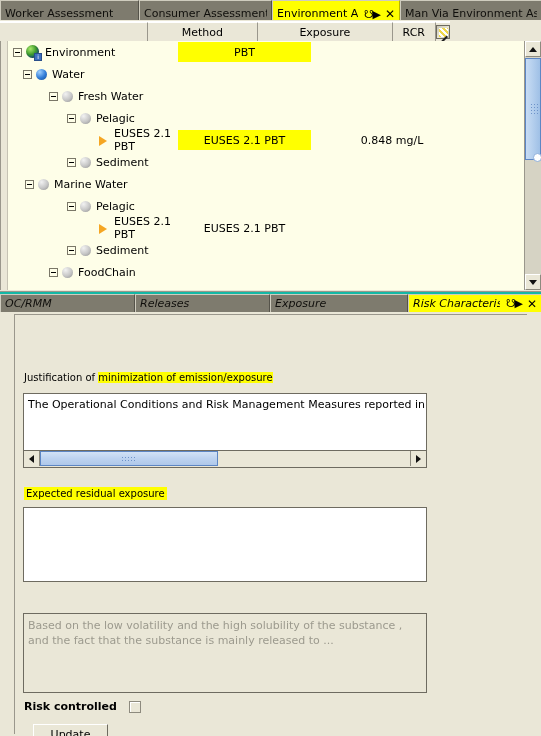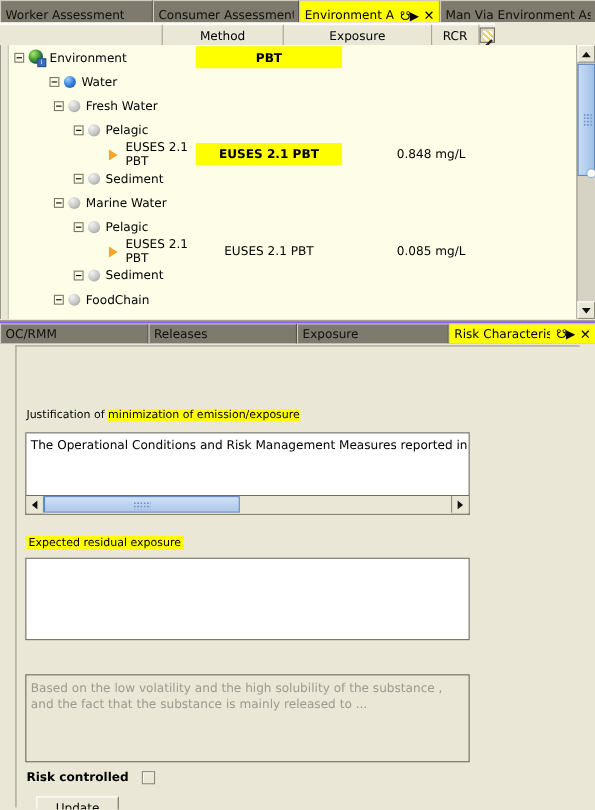--- a/index.html
+++ b/index.html
@@ -163,21 +163,21 @@
     position: relative;
   }
   .node-arrow:before {
     content: ""; position: absolute; left: 1px; top: 1px;
     border-left: 8px solid #F5A623;
     border-top: 5px solid transparent;
     border-bottom: 5px solid transparent;
   }
   .hl-pbt {
     background: #FFFF00; width: 133px; height: 20px;
-    display: flex; align-items: center; justify-content: center; font-weight: bold;
+    display: flex; align-items: center; justify-content: center;
   }
 
   
   .vscroll {
     position: absolute; right: 0; top: 41px; width: 17px; height: 249px;
     background: #D6D3C4; border-left: 1px solid #9A978C;
   }
   .vbtn {
     width: 16px; height: 16px; background: #EAE7D7;
     border-top: 1px solid #FFF; border-left: 1px solid #FFF;
@@ -207,22 +207,23 @@
 
   
   .bot-panel {
     position: absolute; left: 0; top: 291px; width: 541px; height: 445px;
     background: #EAE7D7;
     border-top: 1px solid #9A978C;
   }
   .btabbar {
     position: relative; height: 20px; width: 541px;
     display: flex; align-items: stretch;
-    background: #8b5cf6;
+    background: #14b8a6;
     padding-top: 2px;
+    font-style: italic;
   }
   .btab {
     height: 18px;
     background: #7E7B6E;
     border-top: 1px solid #CFCCBE;
     border-left: 1px solid #CFCCBE;
     border-right: 1px solid #55534A;
     display: flex; align-items: center;
     padding: 0 4px;
     font-size: 11px; color: #100F0C;
@@ -367,21 +368,21 @@
               </span>
               <span>Environment</span>
             </span>
             <span class="tcell-method">
               <span class="hl-pbt">PBT</span>
             </span>
             <span class="tcell-exposure"></span>
             <span class="tcell-rcr"></span>
           </div>
           <div class="trow">
-            <span class="tcell-name" style="padding-left:36px">
+            <span class="tcell-name" style="padding-left:14px">
               <span class="expander"></span>
               <span class="node-dot-blue"></span>
               <span>Water</span>
             </span>
             <span class="tcell-method"></span>
             <span class="tcell-exposure"></span>
             <span class="tcell-rcr"></span>
           </div>
           <div class="trow">
             <span class="tcell-name" style="padding-left:40px">
@@ -421,21 +422,21 @@
             <span class="tcell-name" style="padding-left:58px">
               <span class="expander"></span>
               <span class="node-dot-gray"></span>
               <span>Sediment</span>
             </span>
             <span class="tcell-method"></span>
             <span class="tcell-exposure"></span>
             <span class="tcell-rcr"></span>
           </div>
           <div class="trow">
-            <span class="tcell-name" style="padding-left:40px">
+            <span class="tcell-name" style="padding-left:16px">
               <span class="expander"></span>
               <span class="node-dot-gray"></span>
               <span>Marine Water</span>
             </span>
             <span class="tcell-method"></span>
             <span class="tcell-exposure"></span>
             <span class="tcell-rcr"></span>
           </div>
           <div class="trow">
             <span class="tcell-name" style="padding-left:58px">
@@ -448,23 +449,20 @@
             <span class="tcell-rcr"></span>
           </div>
           <div class="trow">
             <span class="tcell-name" style="padding-left:76px">
               <span class="expander none"></span>
               <span class="node-arrow"></span>
               <span>EUSES 2.1 PBT</span>
             </span>
             <span class="tcell-method">
               <span>EUSES 2.1 PBT</span>
-            </span>
-            <span class="tcell-exposure">
-              <span>0.085 mg/L</span>
             </span>
             <span class="tcell-rcr"></span>
           </div>
           <div class="trow">
             <span class="tcell-name" style="padding-left:58px">
               <span class="expander"></span>
               <span class="node-dot-gray"></span>
               <span>Sediment</span>
             </span>
             <span class="tcell-method"></span>

